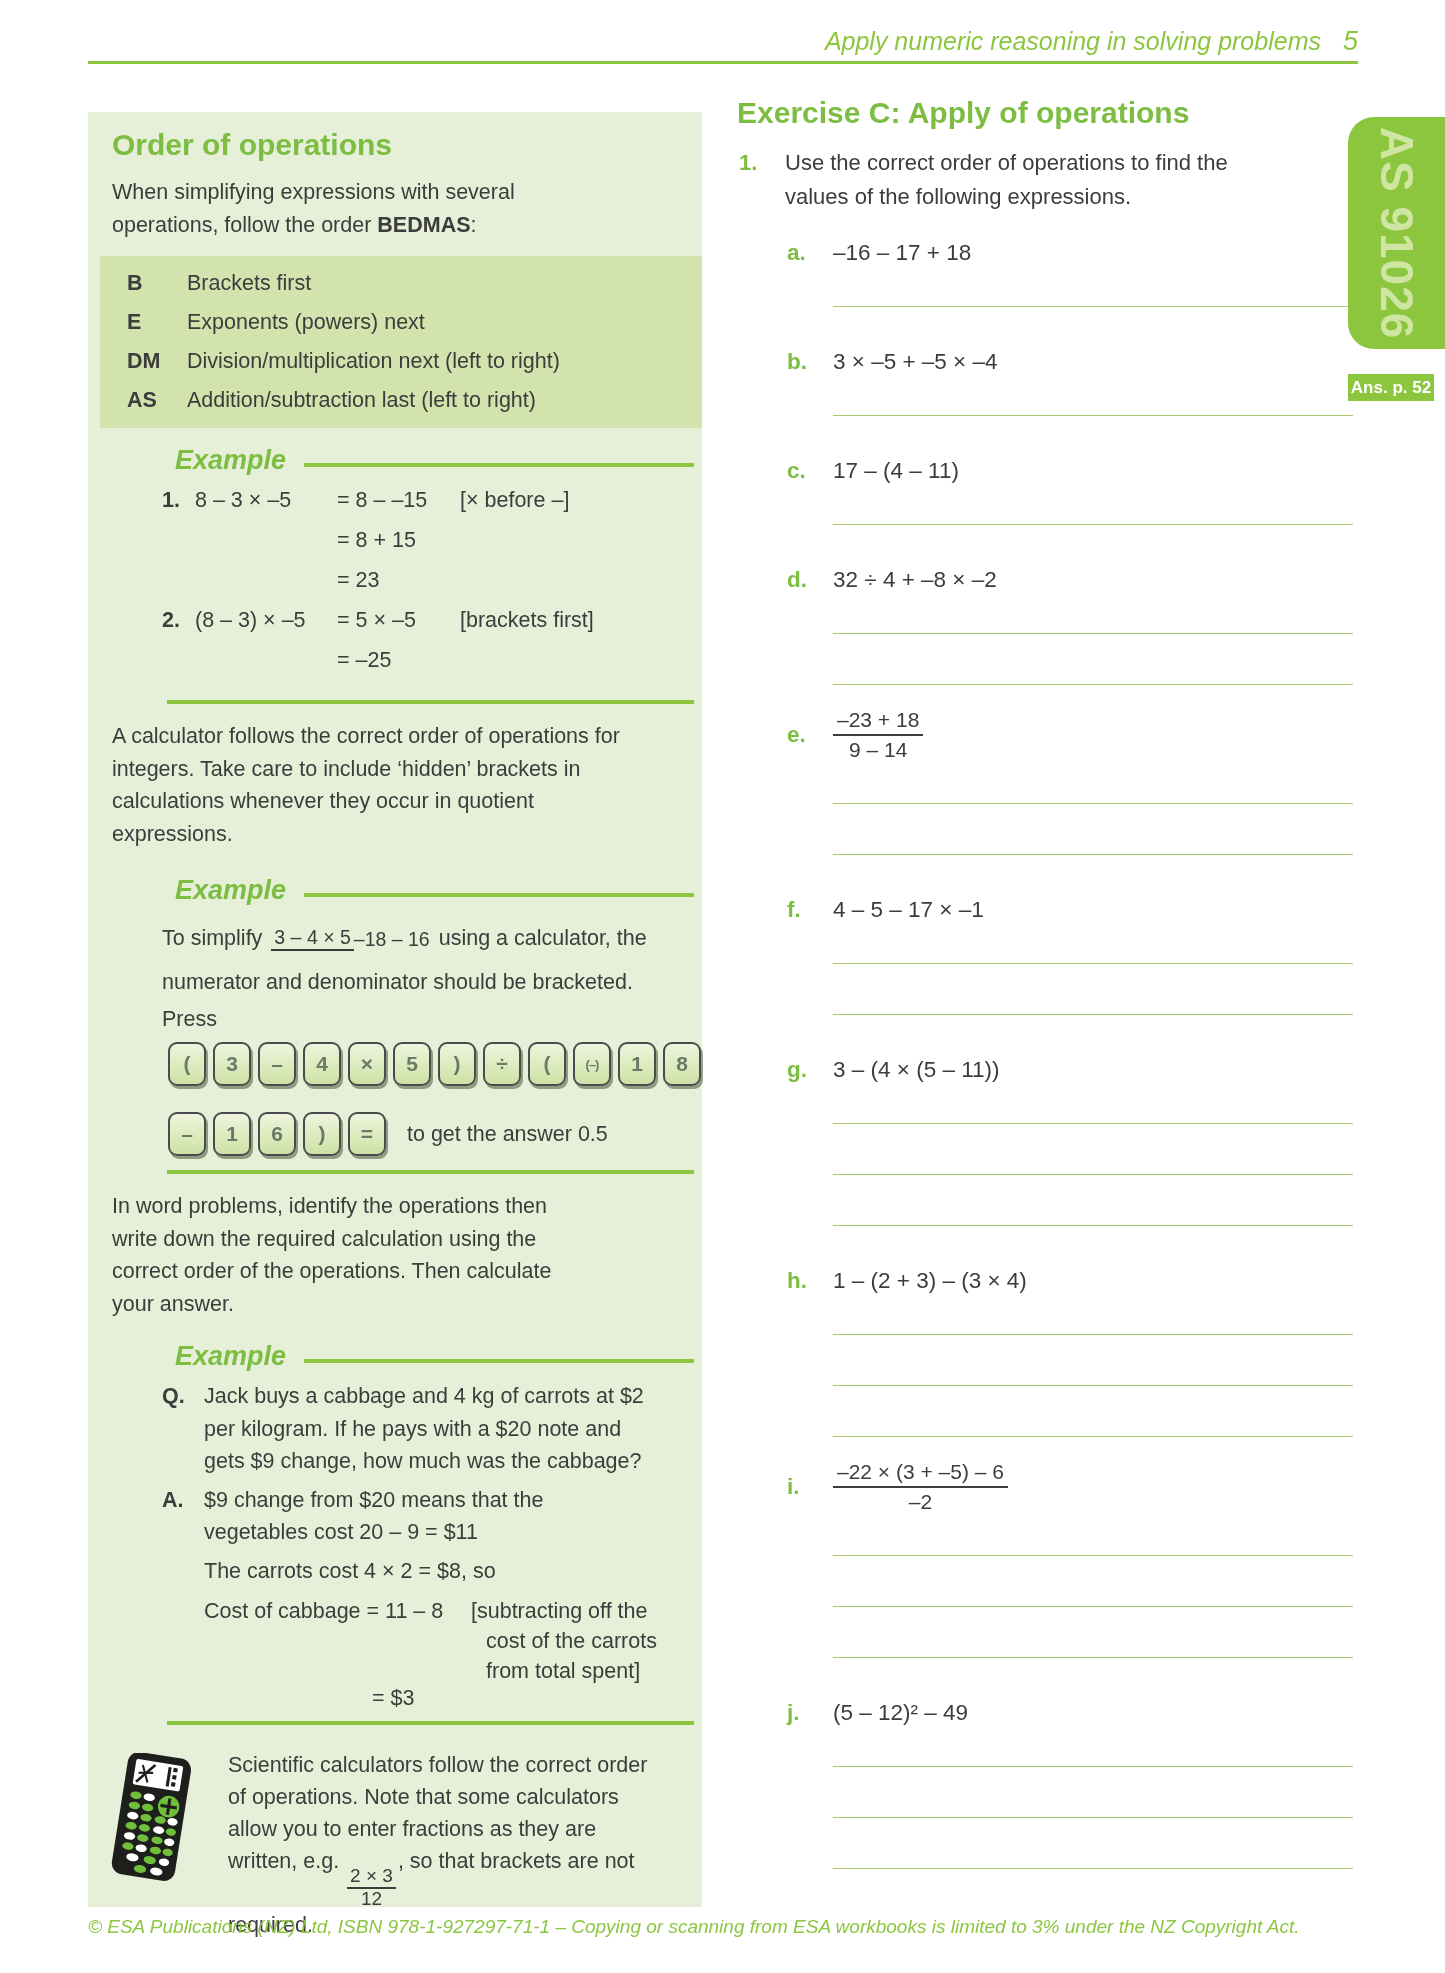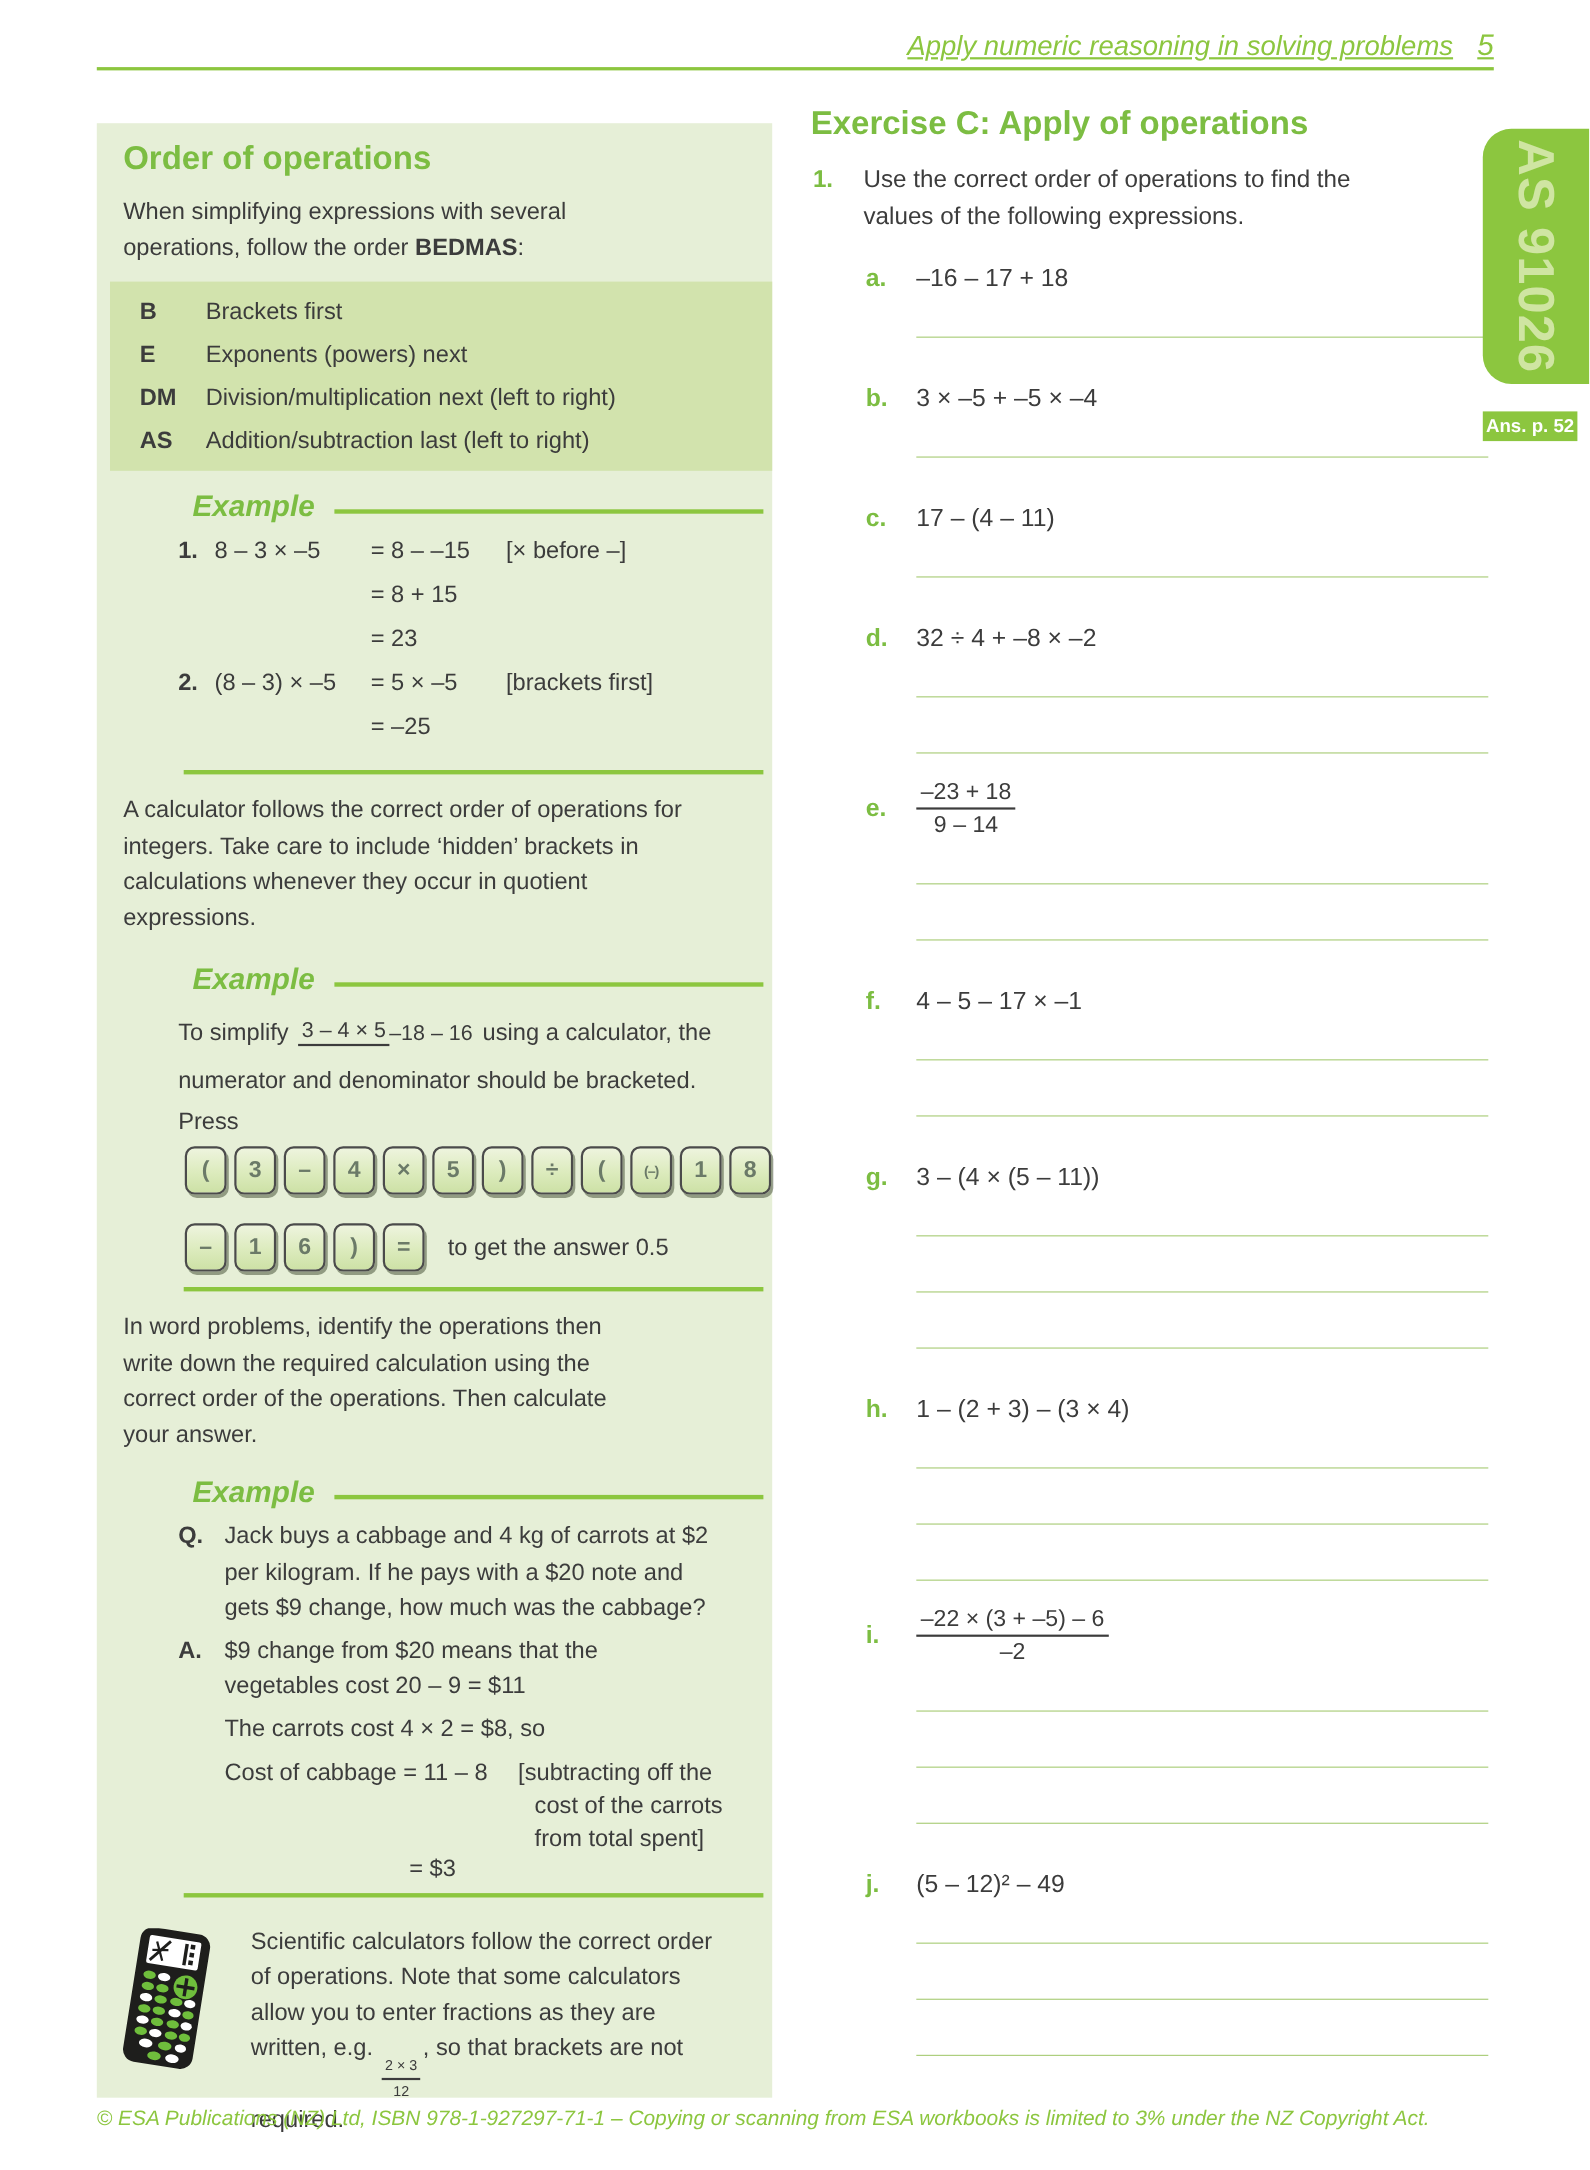--- a/index.html
+++ b/index.html
@@ -2,21 +2,21 @@
 <html><head>
 <meta charset="utf-8">
 <title>Workbook page</title>
 <style>
   html,body{margin:0;padding:0;background:#ffffff;}
   .page{position:relative;width:1445px;height:1973px;background:#ffffff;overflow:hidden;
         font-family:"Liberation Sans",sans-serif;color:#3c3c3c;}
 
   
   .page-header{position:absolute;top:26px;right:87px;display:flex;align-items:baseline;gap:22px;
-               font-style:italic;color:#8cc63f;text-decoration:underline;}
+               font-style:italic;color:#8cc63f;}
   .page-header .ht{font-size:25px;}
   .page-header .pn{font-size:27px;}
   .header-rule{position:absolute;left:88px;top:61px;width:1270px;height:3px;background:#8cc63f;}
 
   
   .panel{position:absolute;left:88px;top:112px;width:614px;height:1795px;background:#e6efd7;}
   .panel-title{margin:16px 0 0 24px;font-size:30px;font-weight:bold;color:#7cbd42;}
   .intro{margin:14px 0 0 24px;width:460px;font-size:21.5px;line-height:33px;}
   .bedmas{margin:14px 0 0 12px;width:602px;background:#d2e3ad;padding:8px 0;}
   .bedmas-row{display:flex;padding:7px 0 7px 27px;font-size:21.5px;line-height:25px;}
@@ -63,21 +63,21 @@
   .carrots-line{margin:10px 0 0 116px;font-size:21.5px;}
   .cost-line{margin:12px 0 0 116px;position:relative;font-size:21.5px;height:88px;line-height:30px;}
   .cost-expr{position:absolute;left:0;top:0;}
   .cost-note{position:absolute;left:267px;top:0;width:230px;}
   .cost-note .cont{margin-left:15px;}
   .result{margin:2px 0 0 284px;font-size:21.5px;}
 
   .calc-note{display:flex;margin:24px 0 0 14px;}
   .calc-icon{width:104px;height:134px;flex:0 0 auto;margin-top:4px;}
   .note-text{margin-left:22px;width:442px;font-size:21.5px;line-height:32px;}
-  .ifrac{display:inline-flex;flex-direction:column;align-items:center;font-size:13px;line-height:20px;
+  .ifrac{display:inline-flex;flex-direction:column;align-items:center;font-size:19px;line-height:20px;
          vertical-align:-14px;margin:0 2px;}
   .ifrac .fnum{padding:0 3px 1px;border-bottom:2px solid #3c3c3c;}
 
   
   .exercise{position:absolute;left:737px;top:96px;width:625px;}
   .ex-title{font-size:30px;font-weight:bold;color:#7cbd42;}
   .q1{position:relative;margin-top:16px;font-size:22px;line-height:34px;}
   .q1-num{position:absolute;left:2px;top:0;font-weight:bold;color:#7cbd42;}
   .q1-text{margin-left:48px;width:500px;}
   .questions{position:absolute;left:50px;top:140px;width:566px;}

